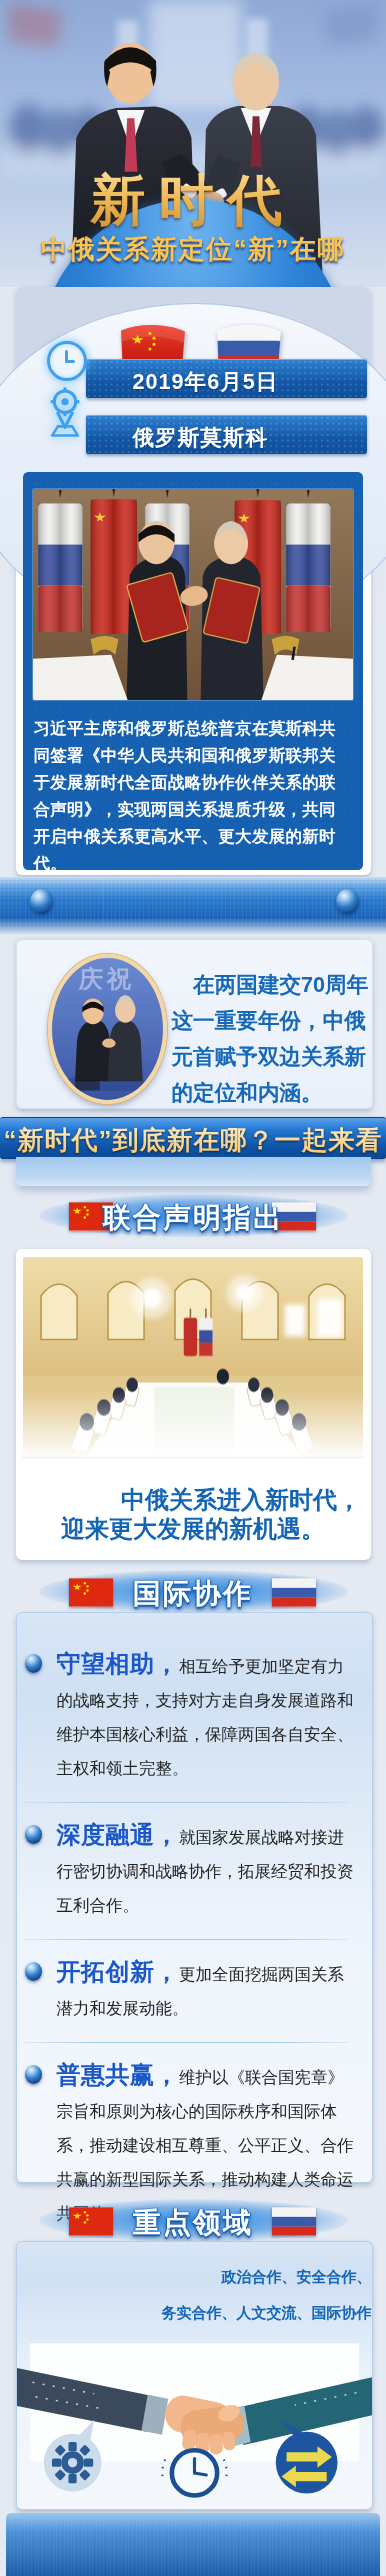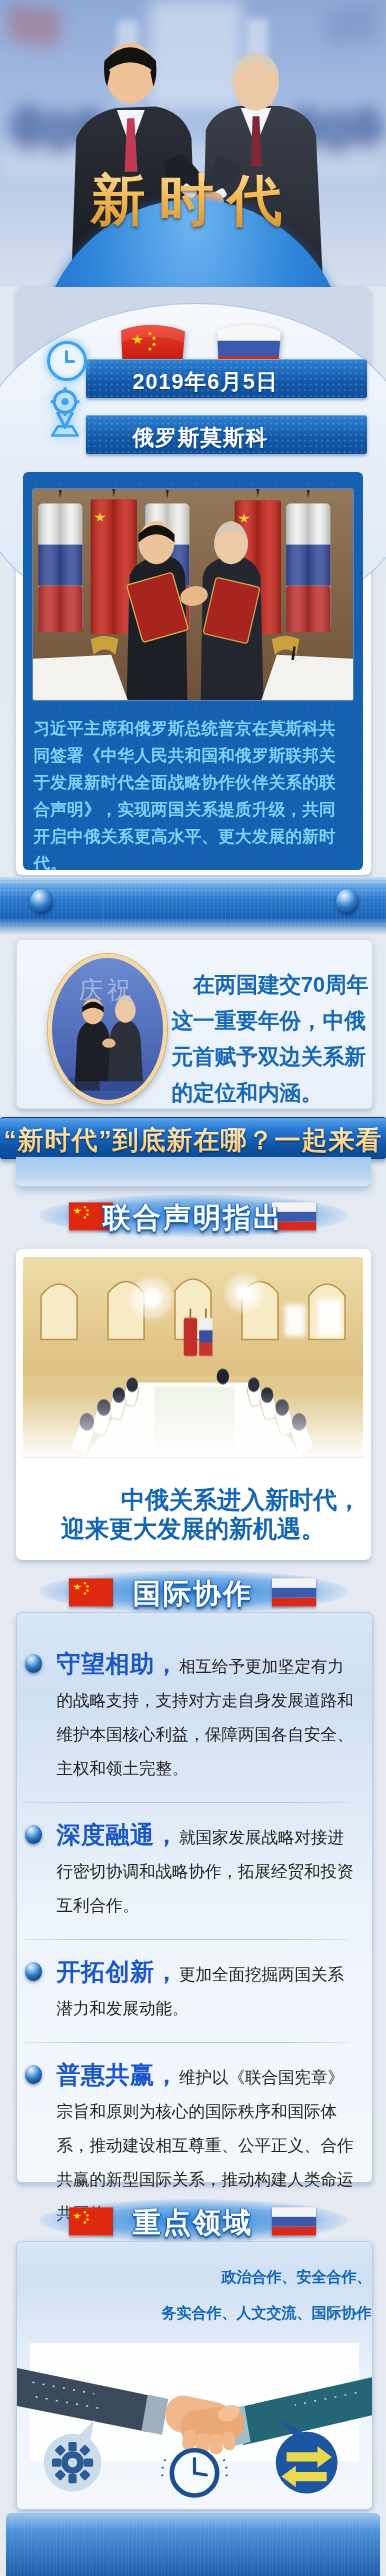--- a/index.html
+++ b/index.html
@@ -36,36 +36,36 @@
   .bar-text{position:relative;z-index:2;display:block;padding:7.7px 0 0 39px;font-size:21.6px;font-weight:bold;color:#fff;letter-spacing:1px;text-shadow:0 1px 1.5px rgba(10,40,90,.6);margin-left:8px;}
   .icon-left{position:absolute;left:31px;z-index:3;}
   #clock-icon{width:34px;height:34px;border:3.1px solid #3fa0ec;border-radius:50%;background:rgba(235,245,255,.15);
     box-shadow:0 0 8.2px rgba(100,190,255,.95), inset 0 0 4.1px rgba(120,200,255,.6);}
   #clock-icon::before{content:"";position:absolute;left:15.5px;top:6.2px;width:3.1px;height:13px;background:#3fa0ec;border-radius:1.5px;}
   #clock-icon::after{content:"";position:absolute;left:15.5px;top:16px;width:10.3px;height:3.1px;background:#3fa0ec;border-radius:1.5px;}
   #inner-box{position:absolute;left:7.7px;top:185px;width:340px;height:398px;border-radius:5.2px;background:#1661b2;overflow:hidden;}
   #inner-box .dotgrid{position:absolute;left:0;top:0;right:0;bottom:0;
     background-image:radial-gradient(rgba(8,52,110,.5) 0.7px, transparent 0.8px);background-size:6.2px 6.2px;}
   #photo-signing{position:absolute;left:9.8px;top:17px;width:320px;height:211px;border-radius:1.5px;overflow:hidden;box-shadow:0 0 0 1px rgba(255,255,255,.25);}
-  #photo-caption{position:absolute;left:10.3px;top:243px;width:319px;font-size:16.5px;line-height:27px;color:#7dd3fc;font-weight:bold;letter-spacing:0.3px;}
+  #photo-caption{position:absolute;left:10.3px;top:243px;width:319px;font-size:16.5px;line-height:27px;color:#ffffff;font-weight:bold;letter-spacing:0.3px;}
 
   
   #divider-band{left:0;top:877px;width:386px;height:58px;
     background:linear-gradient(180deg,#c6def4 0%,#63a7e7 16%,#2d7cd0 38%,#1b65ba 70%,rgba(27,101,186,0) 100%);}
   #divider-band .grid{position:absolute;left:0;top:0;right:0;bottom:9.3px;
     background-image:repeating-linear-gradient(90deg,rgba(255,255,255,.07) 0 1px,transparent 1px 4.1px),repeating-linear-gradient(0deg,rgba(0,30,80,.08) 0 1px,transparent 1px 4.1px);}
   .sphere{border-radius:50%;background:radial-gradient(circle at 36% 26%, #eaf5ff 0%, #9cc8f0 20%, #2f7cc8 48%, #123f80 80%, #0a2f63 100%);
     box-shadow:0 1.5px 3.1px rgba(10,40,90,.5);}
 
   
   #oval-card{background:linear-gradient(180deg,#f2f6fc 0%,#e9f0fa 100%);border:0.5px solid #d4e0f0;}
   #oval-photo{position:absolute;left:31px;top:14.4px;width:111px;height:142px;border-radius:50%;
     border:4.1px solid #f2d8a8;box-shadow:0 0 0 1px #e0b46a,0 3.1px 6.2px rgba(80,100,140,.45);overflow:hidden;
     background:linear-gradient(180deg,#6a8ad0 0%,#4a66b4 70%,#3a53a0 100%);}
-  #oval-backdrop{position:absolute;left:0;top:16px;width:100%;text-align:center;font-size:24px;font-weight:normal;color:rgba(255,255,255,.42);letter-spacing:4.1px;}
+  #oval-backdrop{position:absolute;left:0;top:5px;width:100%;text-align:center;font-size:24px;font-weight:bold;color:rgba(255,255,255,.42);letter-spacing:4.1px;}
   #intro-text{position:absolute;left:155px;top:27px;width:205px;font-size:21.6px;line-height:36px;font-weight:bold;color:#1668b8;text-indent:21.6px;}
 
   
   #gold-bar{left:0;top:1117px;width:386px;height:40px;border-radius:3.1px;
     background:linear-gradient(180deg,#58a2ea 0%,#2377d2 30%,#0f55a8 70%,#0a4a9a 100%);
     border-top:1.5px solid #0b3f85;border-bottom:1.5px solid #0b3f85;box-shadow:0 2.1px 4.1px rgba(20,60,120,.4);}
   #gold-bar .txt{width:100%;text-align:center;margin-top:5.2px;font-size:26px;font-weight:bold;
     background:linear-gradient(180deg,#fdf0cd 0%,#f5c46a 50%,#d49232 100%);-webkit-background-clip:text;background-clip:text;color:transparent;
     filter:drop-shadow(0 1.5px 1px rgba(20,10,0,.65));letter-spacing:1px;}
   #stack-card{left:15.5px;top:1157px;width:355px;height:29px;border-radius:0 0 6.2px 6.2px;
@@ -205,20 +205,21 @@
       <g>
         <path d="M352,300 Q396,332 410,384 L368,414 Q328,362 315,316 Z" fill="#1d2026"></path>
         <path d="M424,302 Q402,342 396,388 L434,416 Q458,362 468,318 Z" fill="#2e323c"></path>
         <rect x="352" y="362" width="30" height="20" rx="6" fill="#f2f5f8" transform="rotate(38 367 372)"></rect>
         <rect x="412" y="370" width="28" height="18" rx="6" fill="#f2f5f8" transform="rotate(-30 426 379)"></rect>
         <ellipse cx="400" cy="398" rx="36" ry="25" fill="#e9b98c" transform="rotate(-18 400 398)"></ellipse>
       </g>
     </svg>
     <div id="dome" class="abs"></div>
     <div id="hero-title" class="abs">新时代</div>
+    <div id="hero-subtitle" class="abs">中俄关系新定位“新”在哪</div>
   </div>
 
   <div class="card" style="top:287px;height:588px;">
     <div id="arc-zone">
       <div id="arc-ellipse"></div>
       <svg class="flag-wave" style="left:102px;top:34px;" viewBox="0 0 136 112" width="70" height="58">
           <use href="#sym-cn-wave"></use>
         </svg>
       <svg class="flag-wave" style="left:198px;top:34px;" viewBox="0 0 136 112" width="70" height="58">
           <use href="#sym-ru-wave"></use>

